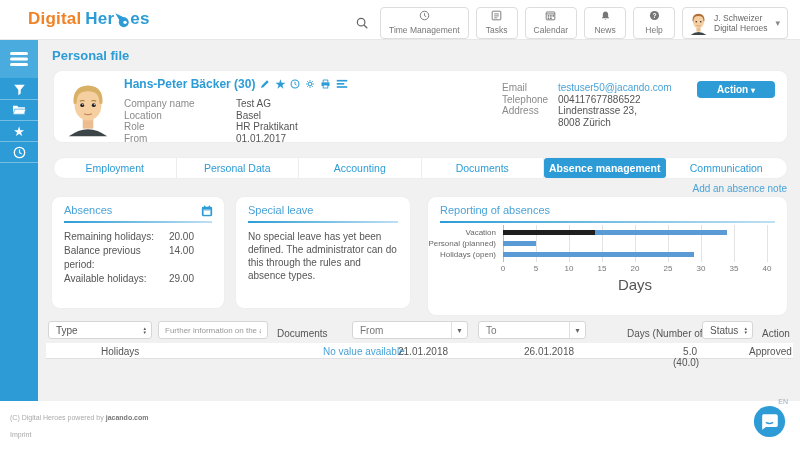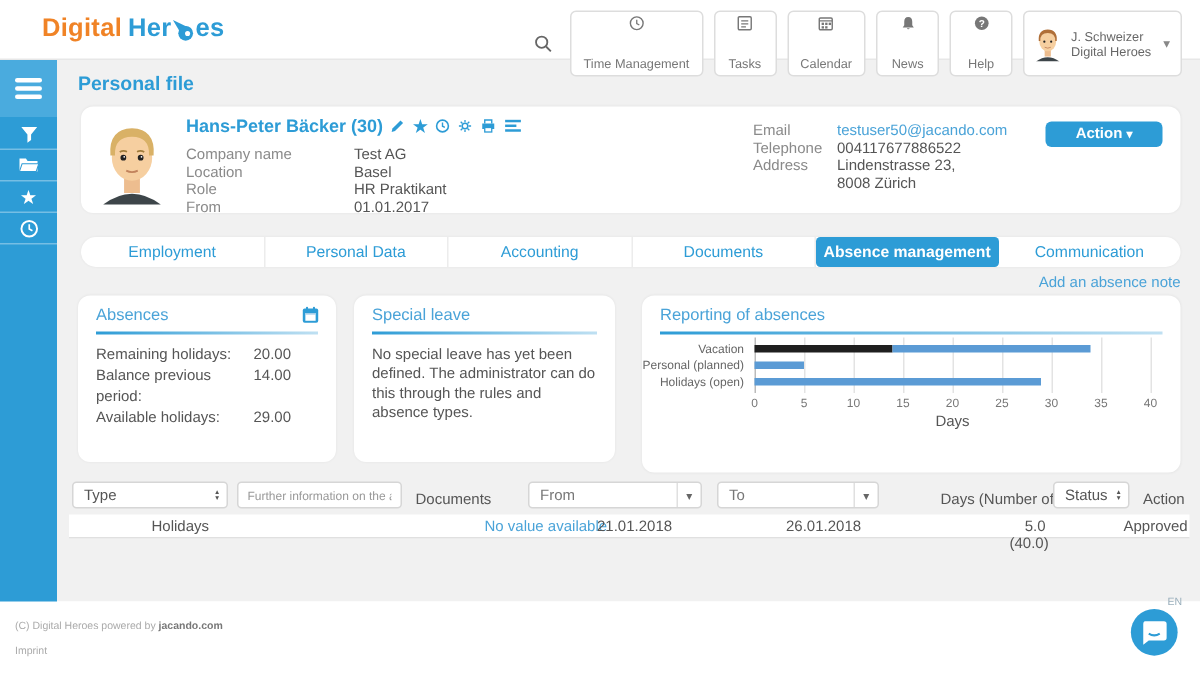--- a/index.html
+++ b/index.html
@@ -6,21 +6,21 @@
   html,body { width:800px; height:450px; font-family:"Liberation Sans",sans-serif; background:#fff; overflow:hidden; position:relative; }
 
   
   .topbar { position:absolute; top:0; left:0; width:800px; height:40px; background:#fff; border-bottom:1px solid #e7e7e7; z-index:5; }
   .logo { position:absolute; left:28px; top:9px; font-size:17px; font-weight:bold; letter-spacing:.2px; display:flex; align-items:center; }
   .logo .lp1 { color:#f08326; margin-right:4px; }
   .logo .lp2 { color:#2d9cd6; }
   .logo svg { margin:0 -1px 0 0; position:relative; top:1px; }
   .topnav { position:absolute; right:12px; top:7px; display:flex; align-items:stretch; gap:7px; }
   .searchwrap { display:flex; align-items:center; margin-right:4px; }
-  .navbtn { border:1px solid #ddd; border-radius:4px; background:#fff; min-width:42px; padding:2px 8px 3px; display:flex; flex-direction:column; align-items:center; justify-content:center; gap:16px; cursor:pointer; }
+  .navbtn { border:1px solid #ddd; border-radius:4px; background:#fff; min-width:42px; padding:2px 8px 3px; display:flex; flex-direction:column; align-items:center; justify-content:center; gap:4px; cursor:pointer; }
   .navbtn .nb-ic { height:11px; display:flex; align-items:center; }
   .navbtn .nb-lb { font-size:8.5px; color:#777; white-space:nowrap; }
   .userbtn { border:1px solid #ddd; border-radius:4px; background:#fff; display:flex; align-items:center; padding:2px 7px 2px 5px; gap:5px; cursor:pointer; }
   .userbtn .un { font-size:8.5px; color:#666; line-height:10px; }
   .userbtn .caret { color:#888; font-size:9px; margin-left:3px; }
 
   
   .sidebar { position:absolute; top:40px; left:0; width:38px; height:361px; background:#2d9cd6; z-index:4; }
   .sb-item { width:38px; display:flex; align-items:center; justify-content:center; border-bottom:1px solid rgba(255,255,255,.35); cursor:pointer; }
   .sb-menu { height:38px; background:#4aabde; border-bottom:none; margin-bottom:1px; }
@@ -67,21 +67,21 @@
   .chart-wrap { position:absolute; left:75px; top:30px; width:264px; }
   .chart-grid { position:absolute; left:0; top:-2px; width:100%; height:37px; }
   .gridline { position:absolute; top:0; bottom:0; width:1px; background:#e3e3e3; }
   .axisline { position:absolute; left:0; top:0; bottom:0; width:1px; background:#bbb; }
   .chart-row { position:relative; height:11px; }
   .chart-label { position:absolute; right:calc(100% + 7px); top:1px; font-size:8px; color:#666; white-space:nowrap; }
   .chart-track { position:absolute; left:0; right:0; top:3px; height:5px; }
   .chart-seg { position:absolute; top:0; height:5px; }
   .chart-ticks { position:absolute; left:0; top:37px; width:100%; height:10px; }
   .chart-ticks span { position:absolute; transform:translateX(-50%); font-size:8px; color:#777; }
-  .chart-xlabel { position:absolute; left:0; top:49px; width:100%; text-align:center; font-size:10px; color:#555; }
+  .chart-xlabel { position:absolute; left:0; top:49px; width:100%; text-align:center; font-size:15px; color:#555; }
 
   
   .f-ctl { position:absolute; top:281px; height:18px; background:#fff; border:1px solid #d6d6d6; border-radius:3px; font-size:10px; color:#555; display:flex; align-items:center; }
   .sel-type { left:10px; width:104px; }
   .sel-status { left:664px; width:51px; }
   .f-ctl .sel-lb { padding-left:7px; flex:1; }
   .updown { display:flex; flex-direction:column; line-height:4px; font-size:5px; color:#555; padding-right:5px; }
   .inp-info { position:absolute; left:120px; top:281px; width:110px; height:18px; border:1px solid #d6d6d6; border-radius:3px; font-size:8px; color:#555; padding:0 6px; font-family:"Liberation Sans",sans-serif; }
   .inp-info::placeholder { color:#999; }
   .hdr-lbl { position:absolute; top:288px; font-size:10px; color:#555; }

